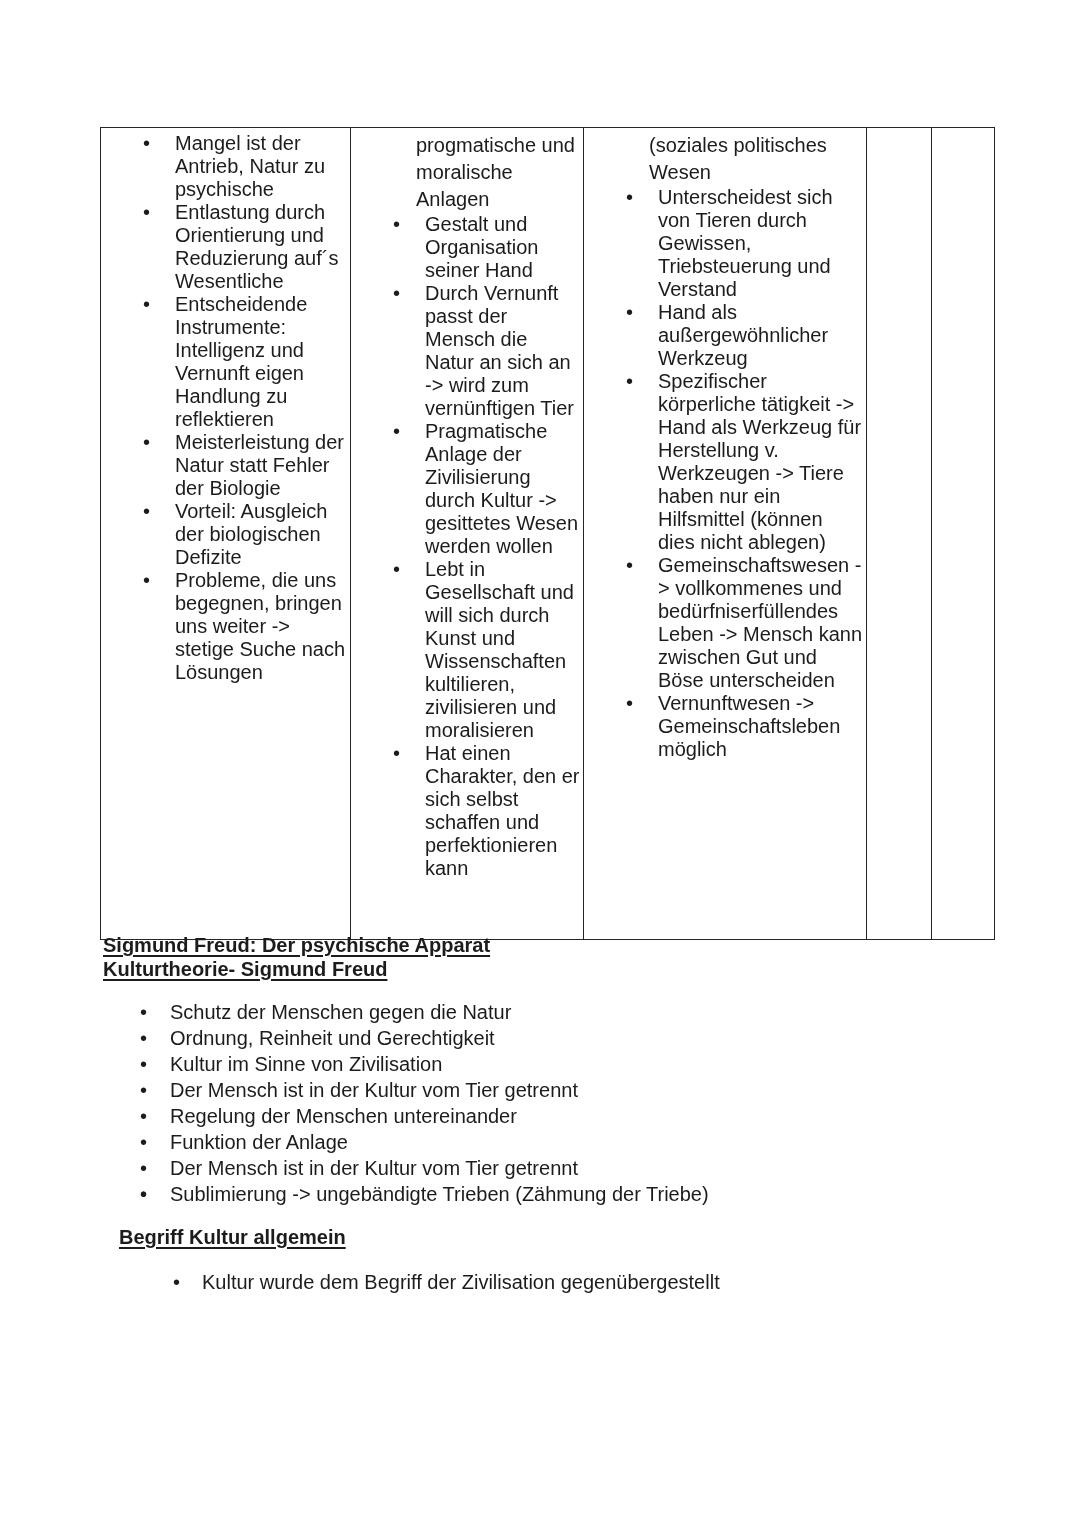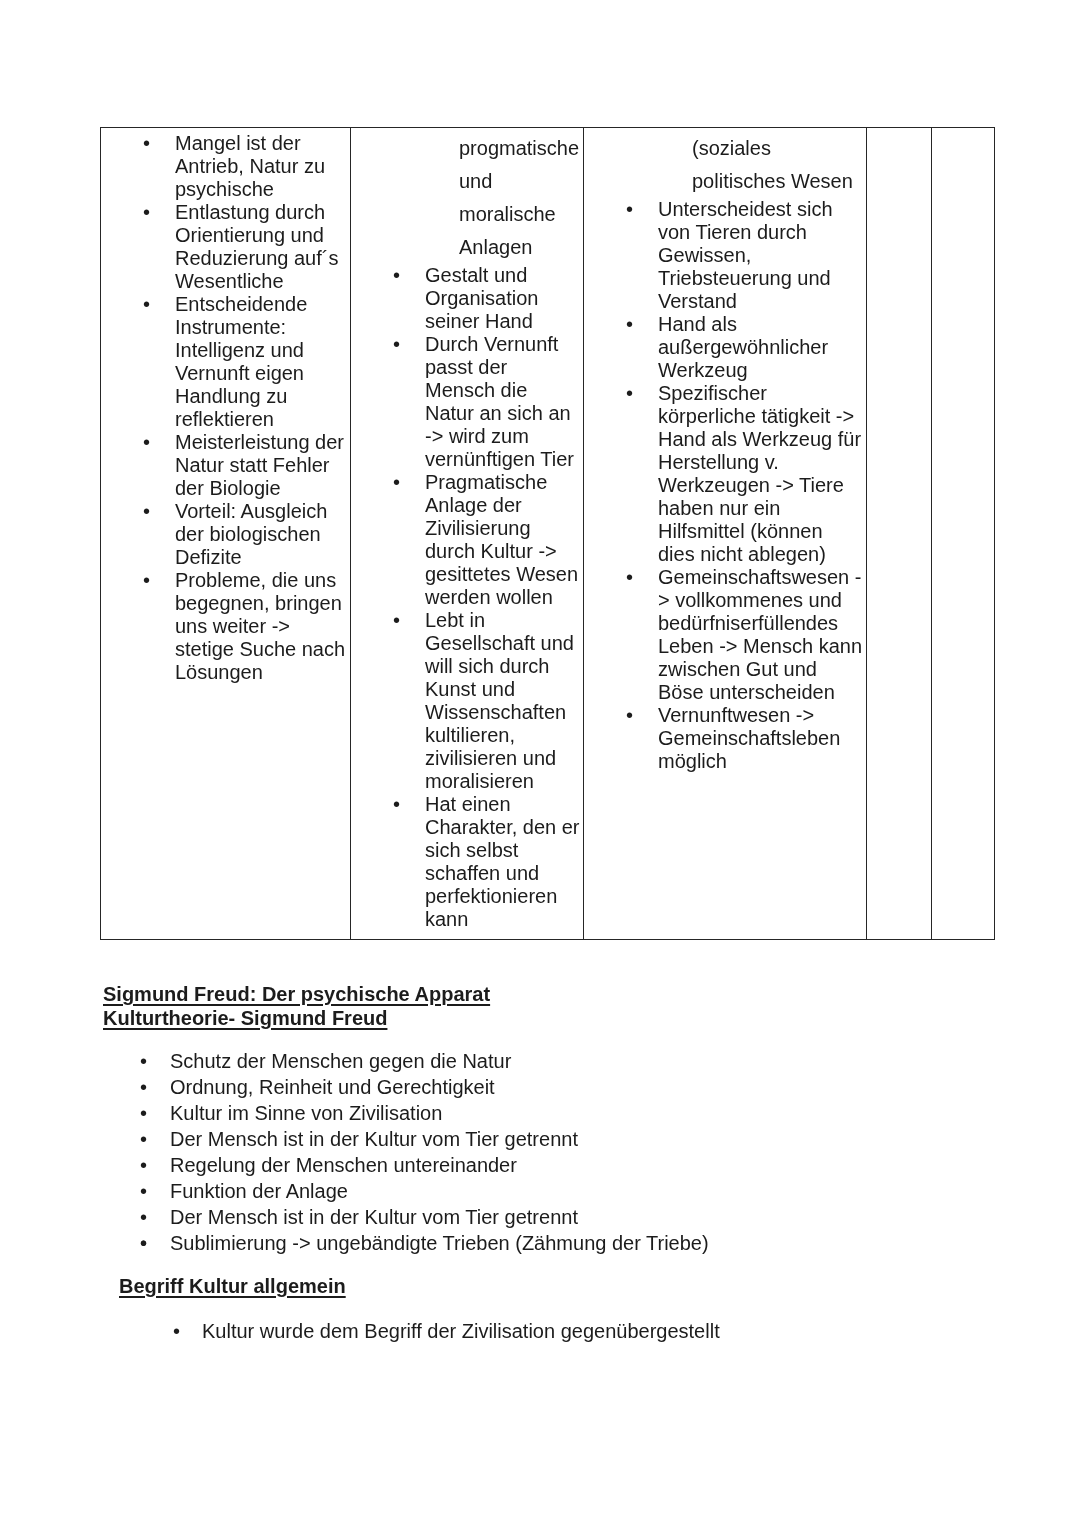--- a/index.html
+++ b/index.html
@@ -39,29 +39,29 @@
     padding-left:74px;
     line-height:23px;
   }
   ul.cell-list .blt {
     position:absolute;
     left:42px;
     top:0;
     line-height:23px;
   }
   .cell-lead {
-    margin-left:108px;
-    line-height:33px;
+    margin-left:65px;
+    line-height:27px;
   }
 
   
   .sections {
     position:absolute;
     left:103px;
-    top:982px;
+    top:933px;
     width:910px;
   }
   .doc-heading {
     font-weight:bold;
     text-decoration:underline;
     text-decoration-thickness:2px;
     text-underline-offset:3px;
     font-size:20px;
     line-height:24px;
     margin:0;

